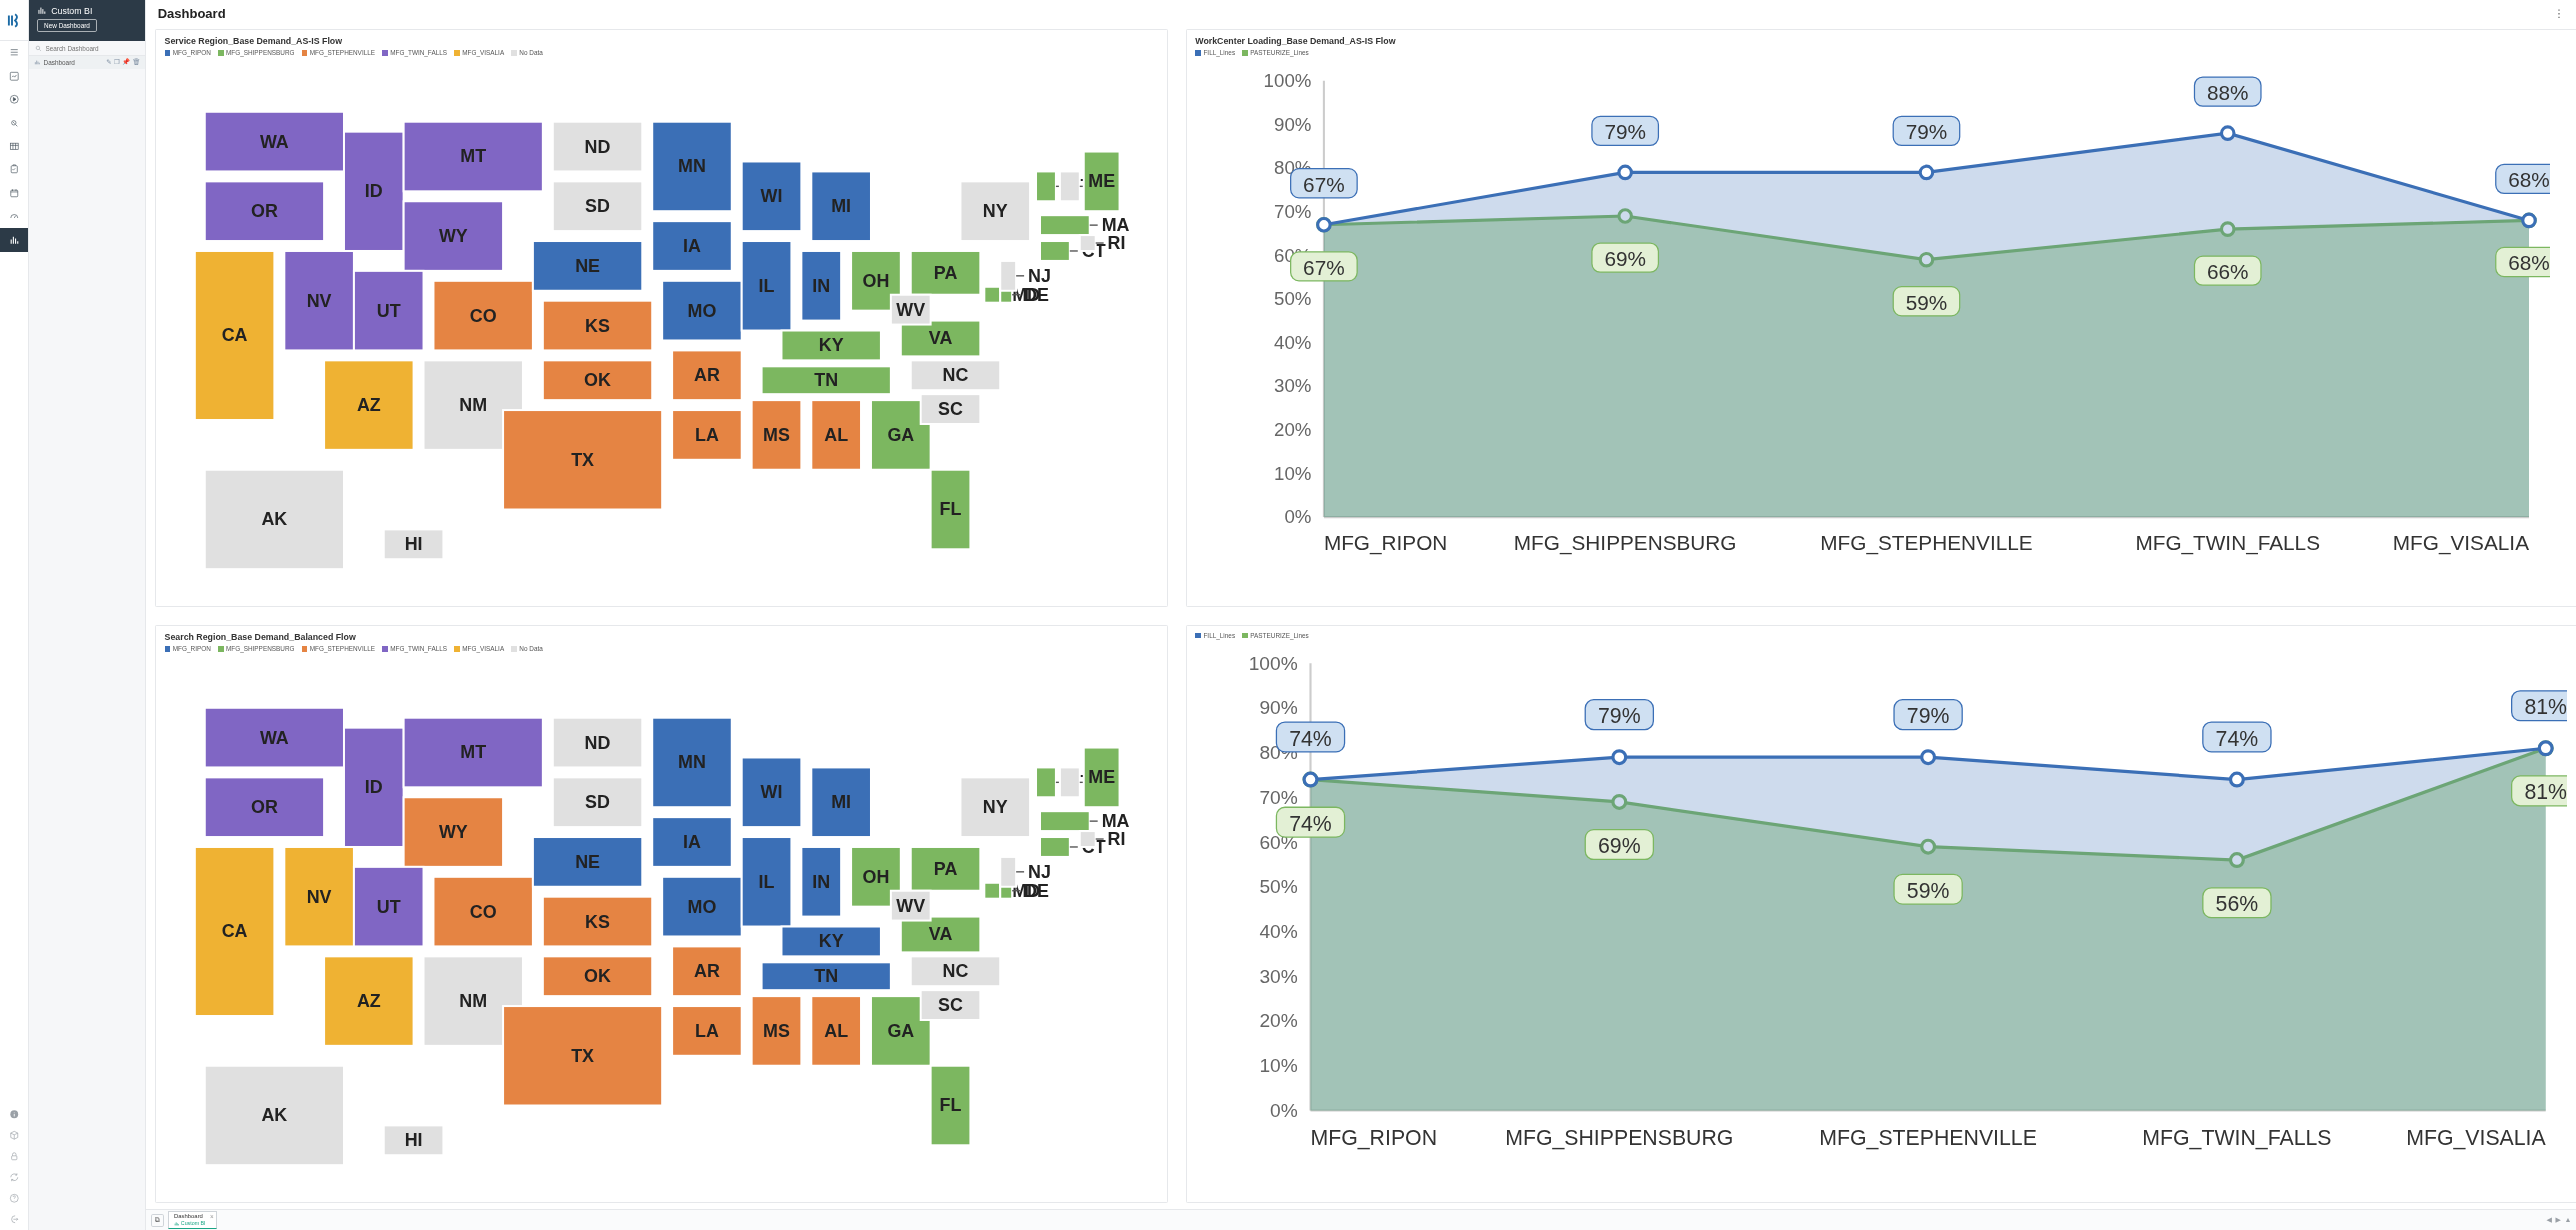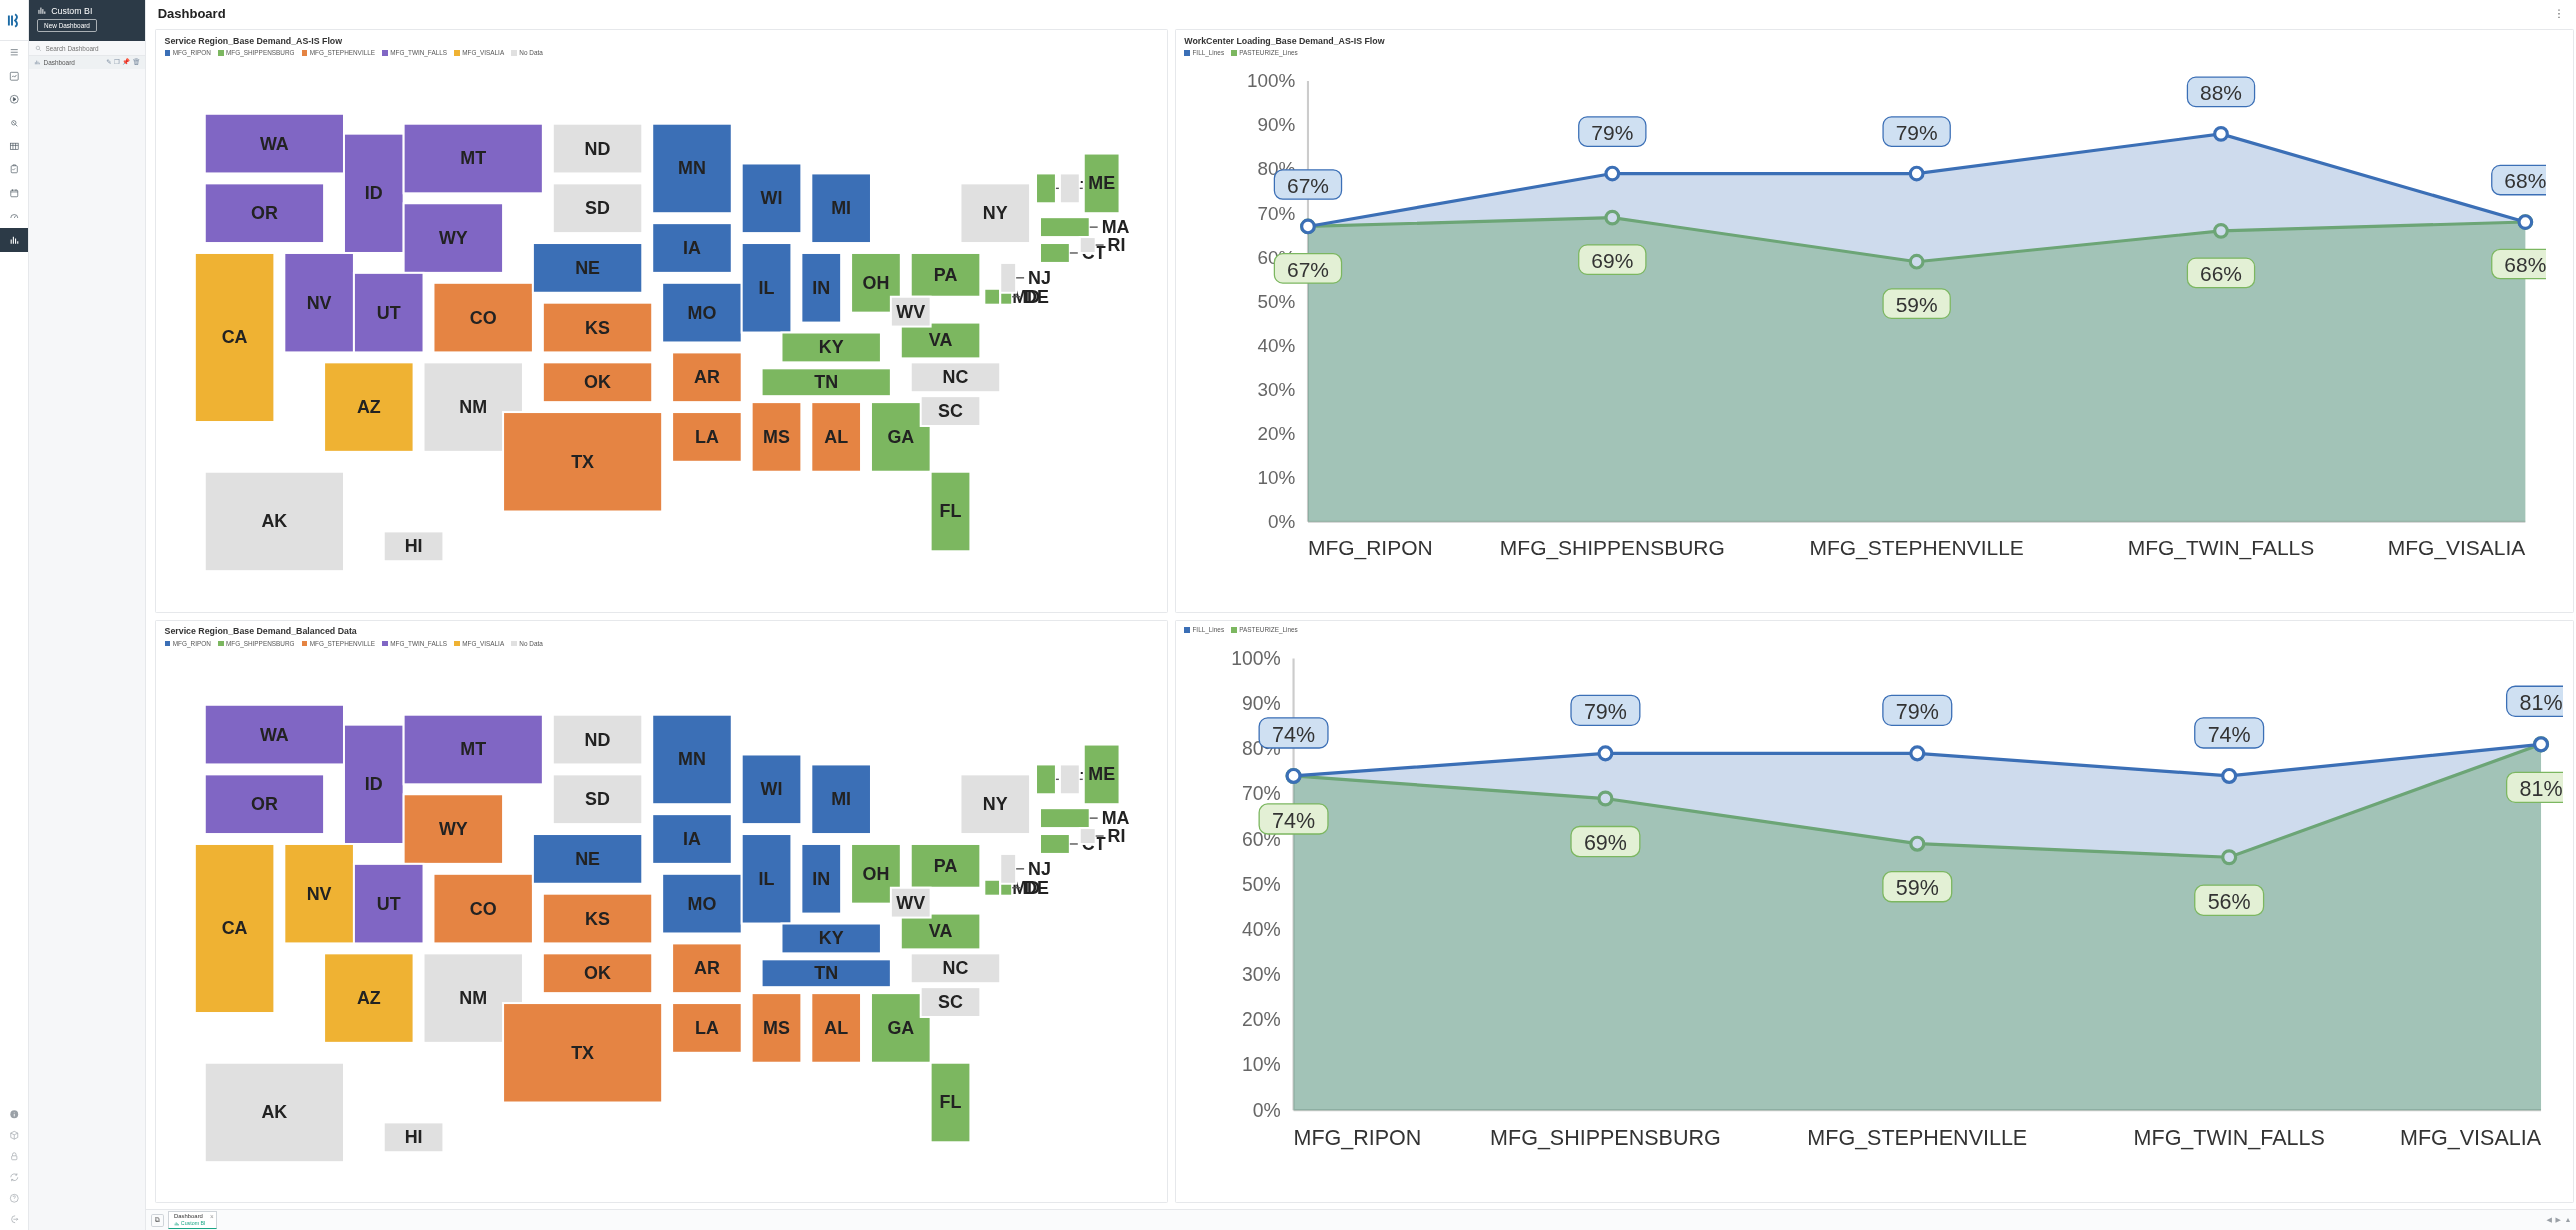--- a/index.html
+++ b/index.html
@@ -106,21 +106,21 @@
     display:flex;align-items:center;padding:5.9px 11.7px 2.3px;
   }
   .main-head h1{font-size:13px;font-weight:700;color:#222;}
   .kebab{margin-left:auto;color:#555;font-size:10.5px;cursor:pointer;}
 
   .grid{
     flex:1;
     display:grid;
     grid-template-columns: 42% 58%;
     grid-template-rows: 1fr 1fr;
-    gap:7px;
+    gap:18px;
     padding:5.9px 9.4px;
     overflow:auto;
     min-height:0;
   }
   .panel{
     border:0.6px solid #e6e8eb;
     border-radius:1.2px;
     padding:5.9px 8.2px;
     display:flex;flex-direction:column;
     min-height:0;
@@ -498,21 +498,21 @@
             <text x="340" y="120.1" text-anchor="middle" class="bubble">59%</text>
             <rect x="469" y="94.4" width="32" height="14" rx="4" fill="#e3f0d5" stroke="#7cb760" stroke-width="0.6"></rect>
             <text x="485" y="105.4" text-anchor="middle" class="bubble">66%</text>
             <rect x="614" y="90.19999999999999" width="32" height="14" rx="4" fill="#e3f0d5" stroke="#7cb760" stroke-width="0.6"></rect>
             <text x="630" y="101.19999999999999" text-anchor="middle" class="bubble">68%</text>
           </svg>
         </div>
     </div>
 
     <div class="panel">
-      <div class="panel-title">Service Region_Base Demand_Balanced Data</div>
+      <div class="panel-title">Search Region_Base Demand_Balanced Flow</div>
       <div class="legend" id="leg-map_balanced">
           <span class="leg">
             <span class="sw" style="background: rgb(59, 111, 182);"></span>
             <span>MFG_RIPON</span>
           </span>
           <span class="leg">
             <span class="sw" style="background: rgb(124, 183, 96);"></span>
             <span>MFG_SHIPPENSBURG</span>
           </span>
           <span class="leg">

